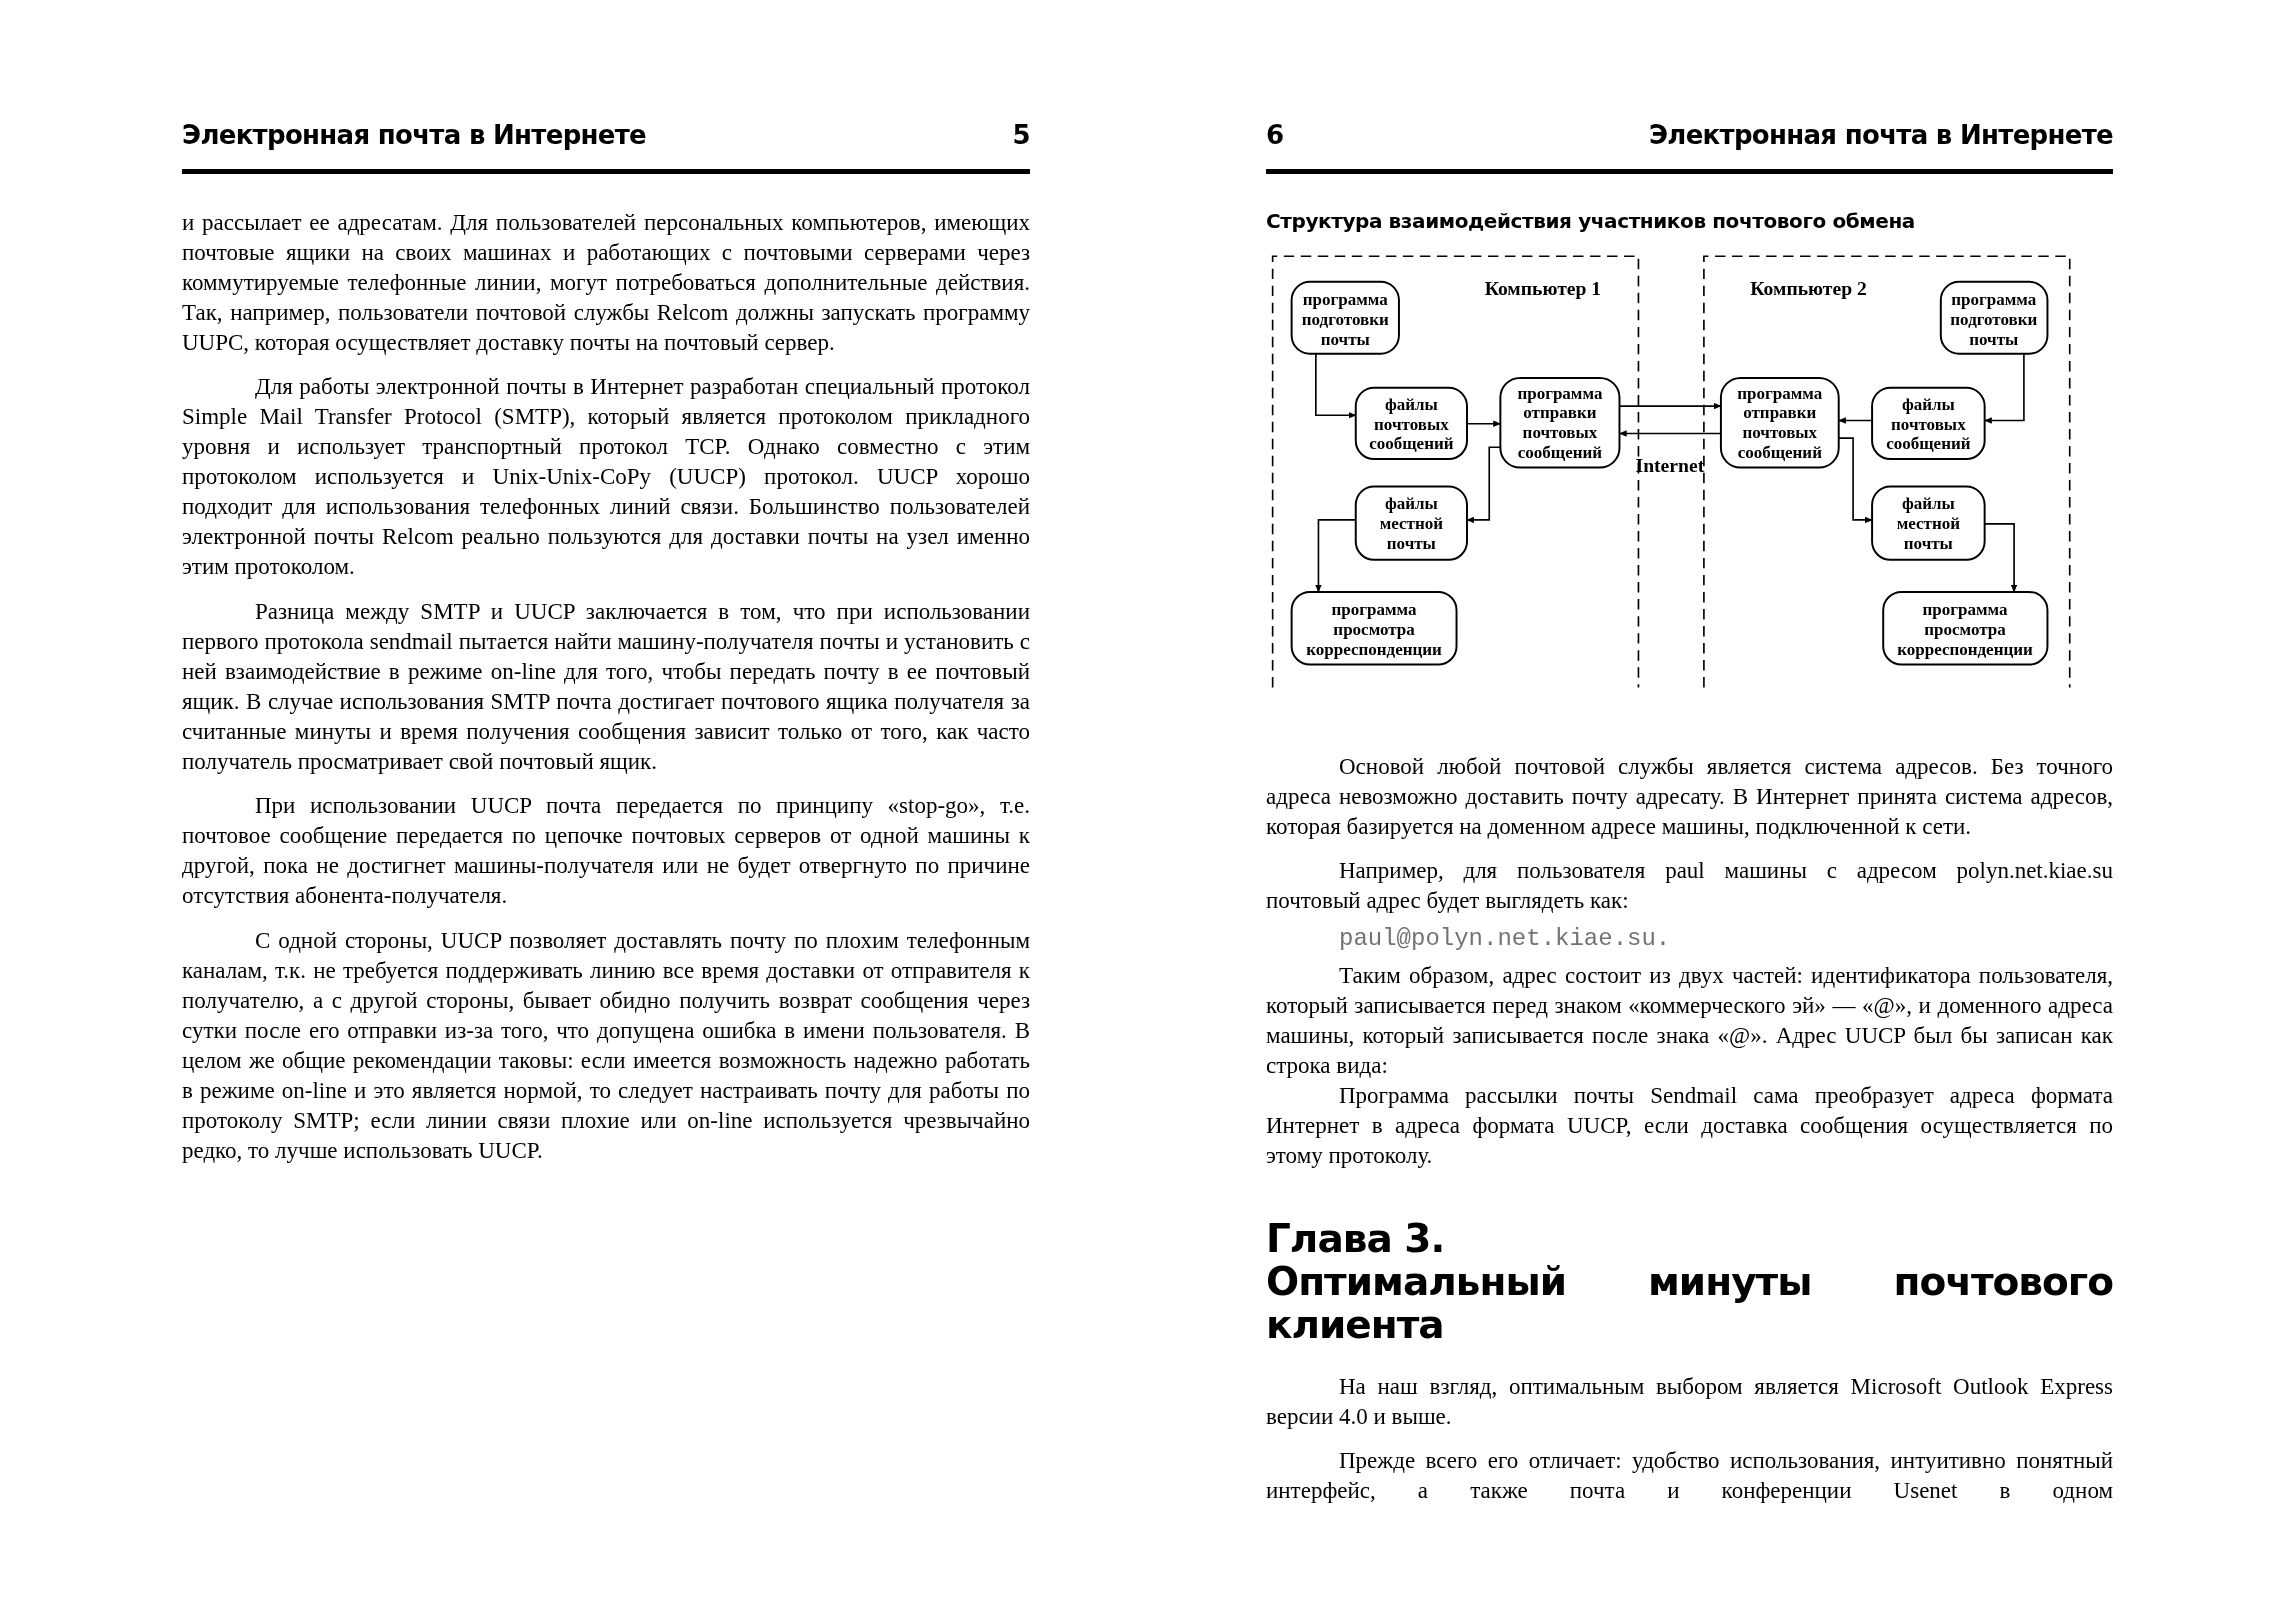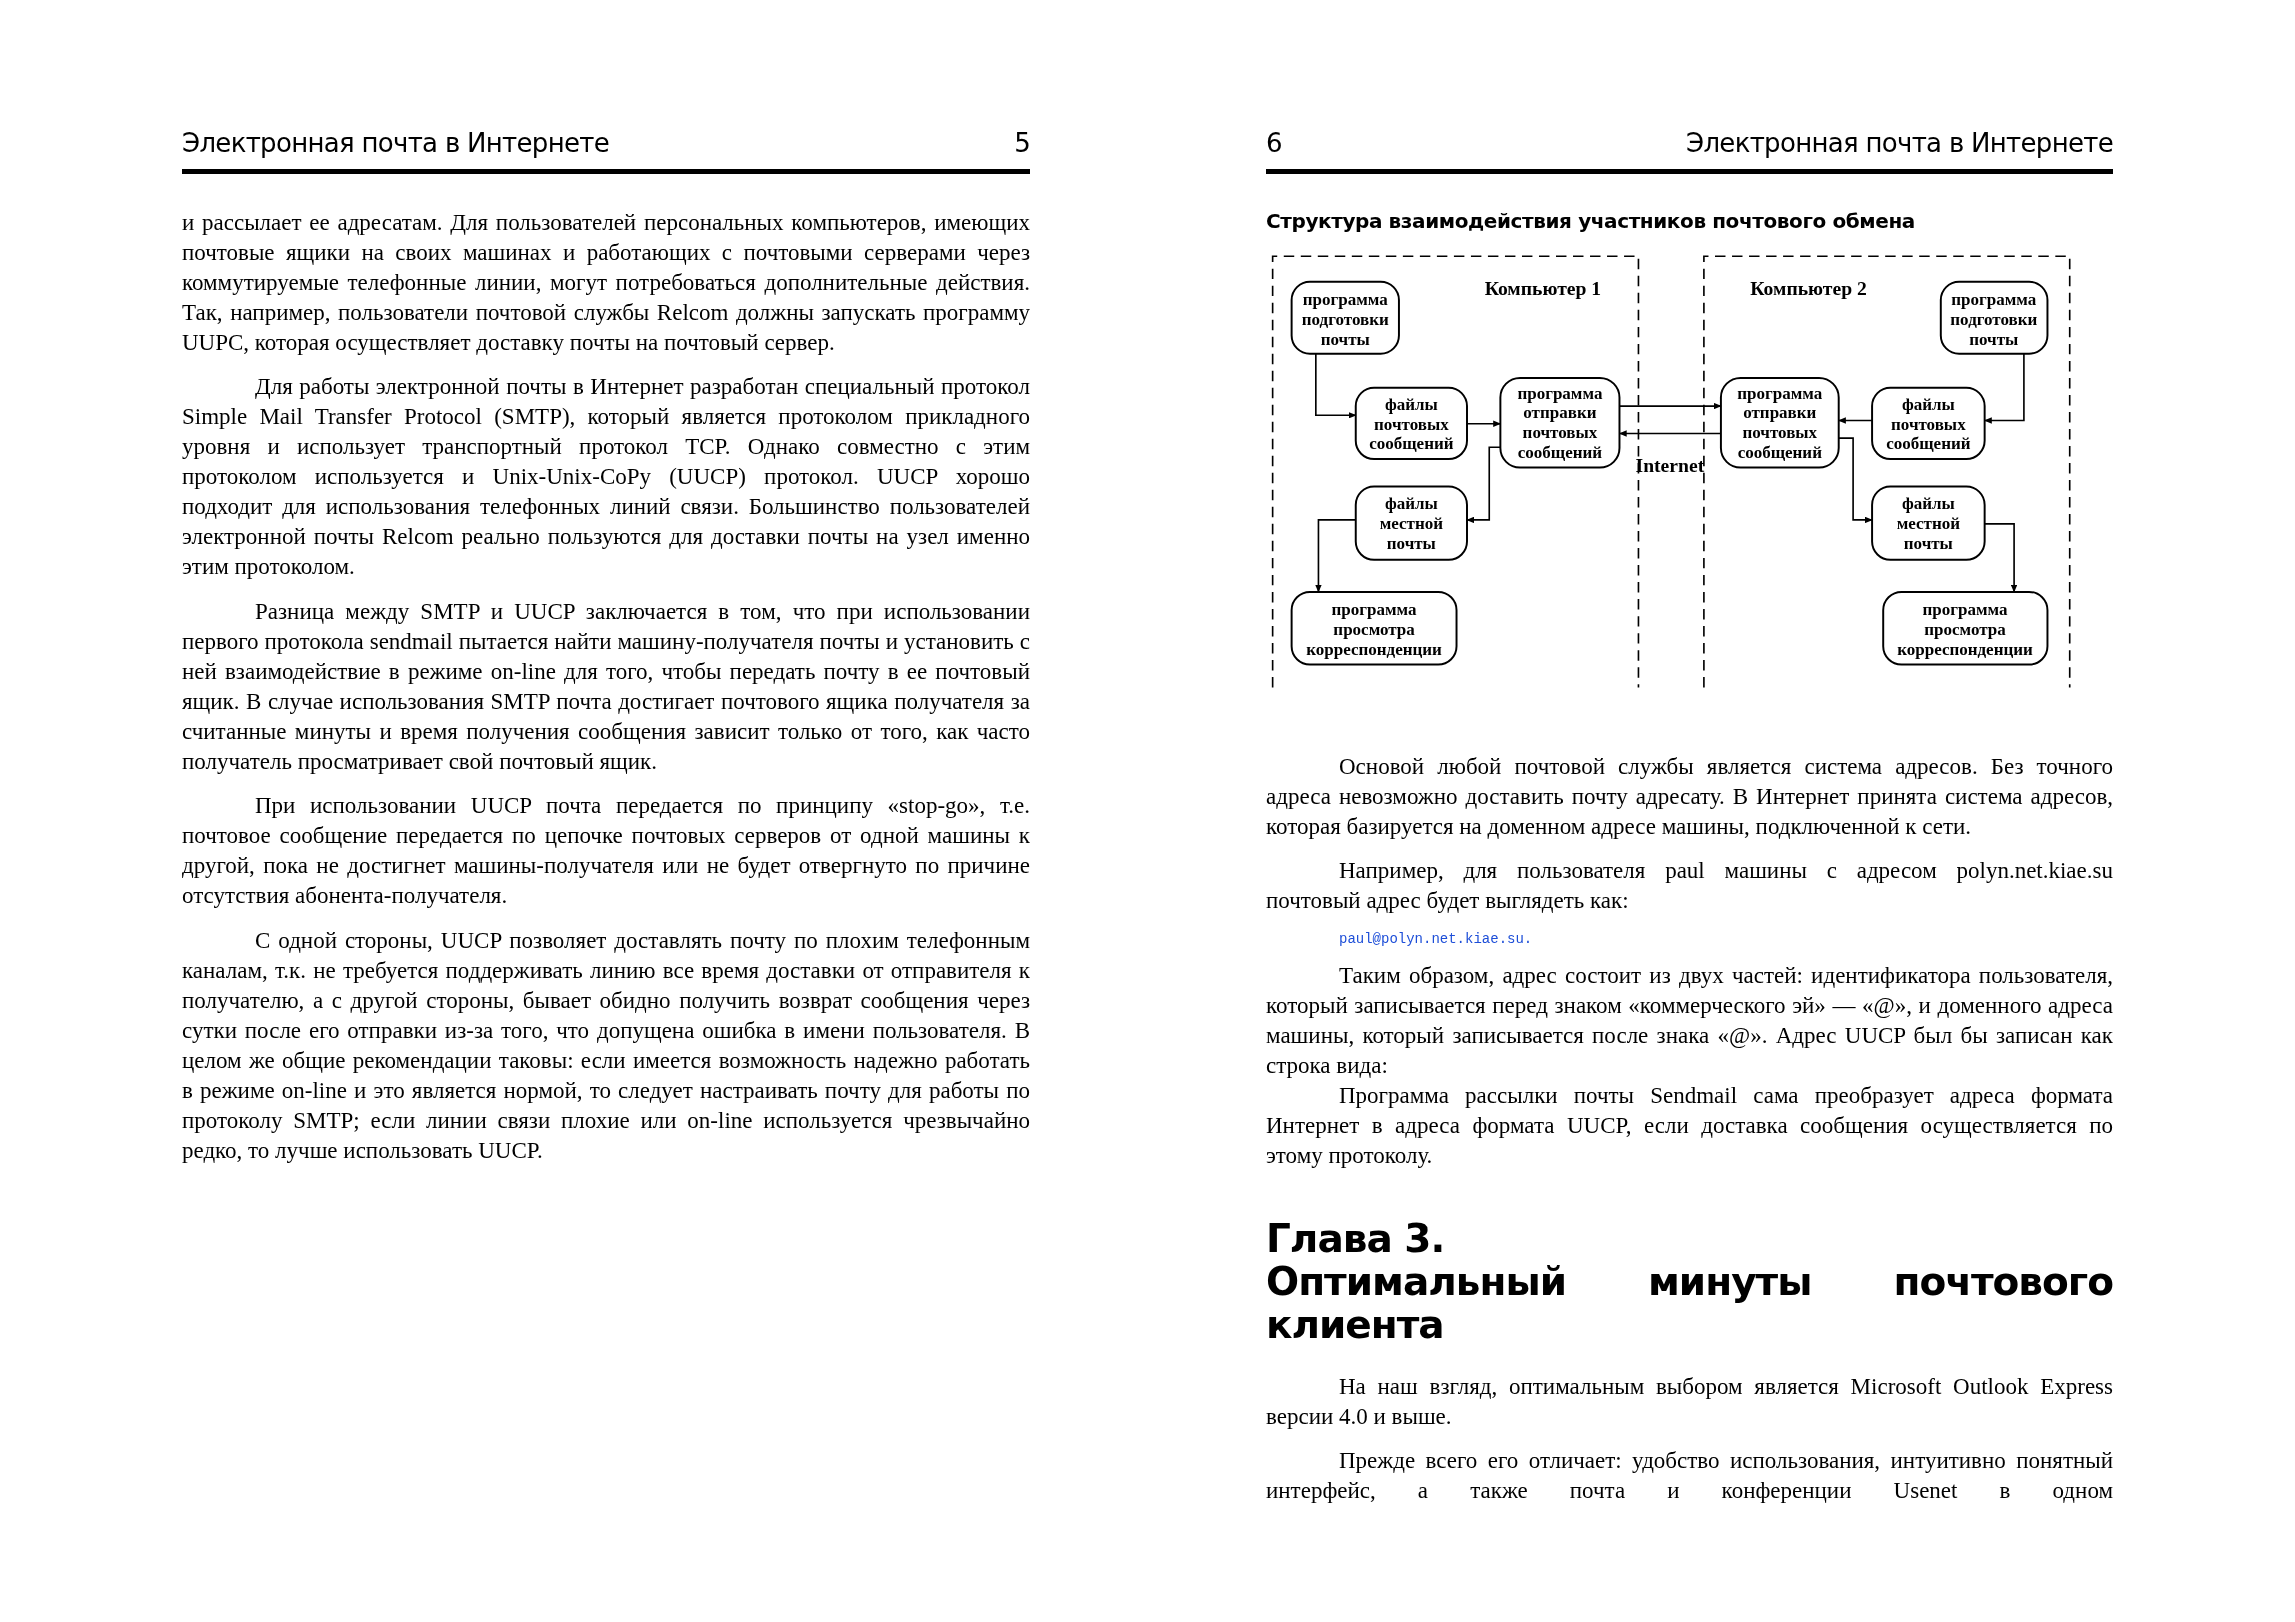--- a/index.html
+++ b/index.html
@@ -1,31 +1,31 @@
 <!DOCTYPE html>
 <html style="font-size:10.5px"><head>
 <meta charset="utf-8">
 <style>
   html, body { margin:0; padding:0; }
   body { width:2295px; height:1622px; background:#ffffff; position:relative; overflow:hidden; color:#000; }
   .page { position:absolute; top:0; }
   .page-left { left:182px; width:848px; }
   .page-right { left:1266px; width:847px; }
-  .running-head { position:absolute; top:128px; left:0; right:0; height:39px; font-family:"DejaVu Sans", sans-serif; font-weight:normal; font-size:26px; letter-spacing:-0.7px; }
+  .running-head { position:absolute; top:120px; left:0; right:0; height:39px; font-family:"DejaVu Sans", sans-serif; font-weight:bold; font-size:26px; letter-spacing:-0.7px; }
   .running-head .title { position:absolute; top:0; }
   .running-head .num { position:absolute; top:0; }
   .page-left .running-head .title { left:0; }
   .page-left .running-head .num { right:0; }
   .page-right .running-head .num { left:0; }
   .page-right .running-head .title { right:0; }
   .rule { position:absolute; top:169px; left:0; right:0; height:4.6px; background:#000; }
   .body-text { position:absolute; left:0; right:0; font-family:"Liberation Serif", serif; font-size:23px; line-height:30px; text-align:justify; hyphens:manual; }
   .body-text p { margin:0 0 14.4px 0; text-indent:73px; }
   .body-text p.noindent { text-indent:0; }
-  .body-text .code { font-family:"Liberation Mono", monospace; font-size:14px; color:#1d4ed8; margin:9.2px 0 9.2px 73px; text-indent:0; line-height:26px; }
+  .body-text .code { font-family:"Liberation Mono", monospace; font-size:24px; color:#737373; margin:9.2px 0 9.2px 73px; text-indent:0; line-height:26px; }
   .caption { position:absolute; top:209px; left:0; font-family:"DejaVu Sans", sans-serif; font-weight:bold; font-size:20px; letter-spacing:-0.4px; }
   .diagram { position:absolute; left:0; top:249px; }
   .chapter { font-family:"DejaVu Sans", sans-serif; font-weight:bold; font-size:39px; line-height:43px; letter-spacing:-1px; margin:46px 0 26px 0; text-indent:0; }
   svg text { font-family:"Liberation Serif", serif; font-weight:bold; }
 </style>
 </head>
 <body>
 
 <div class="page page-left">
   <div class="running-head">

